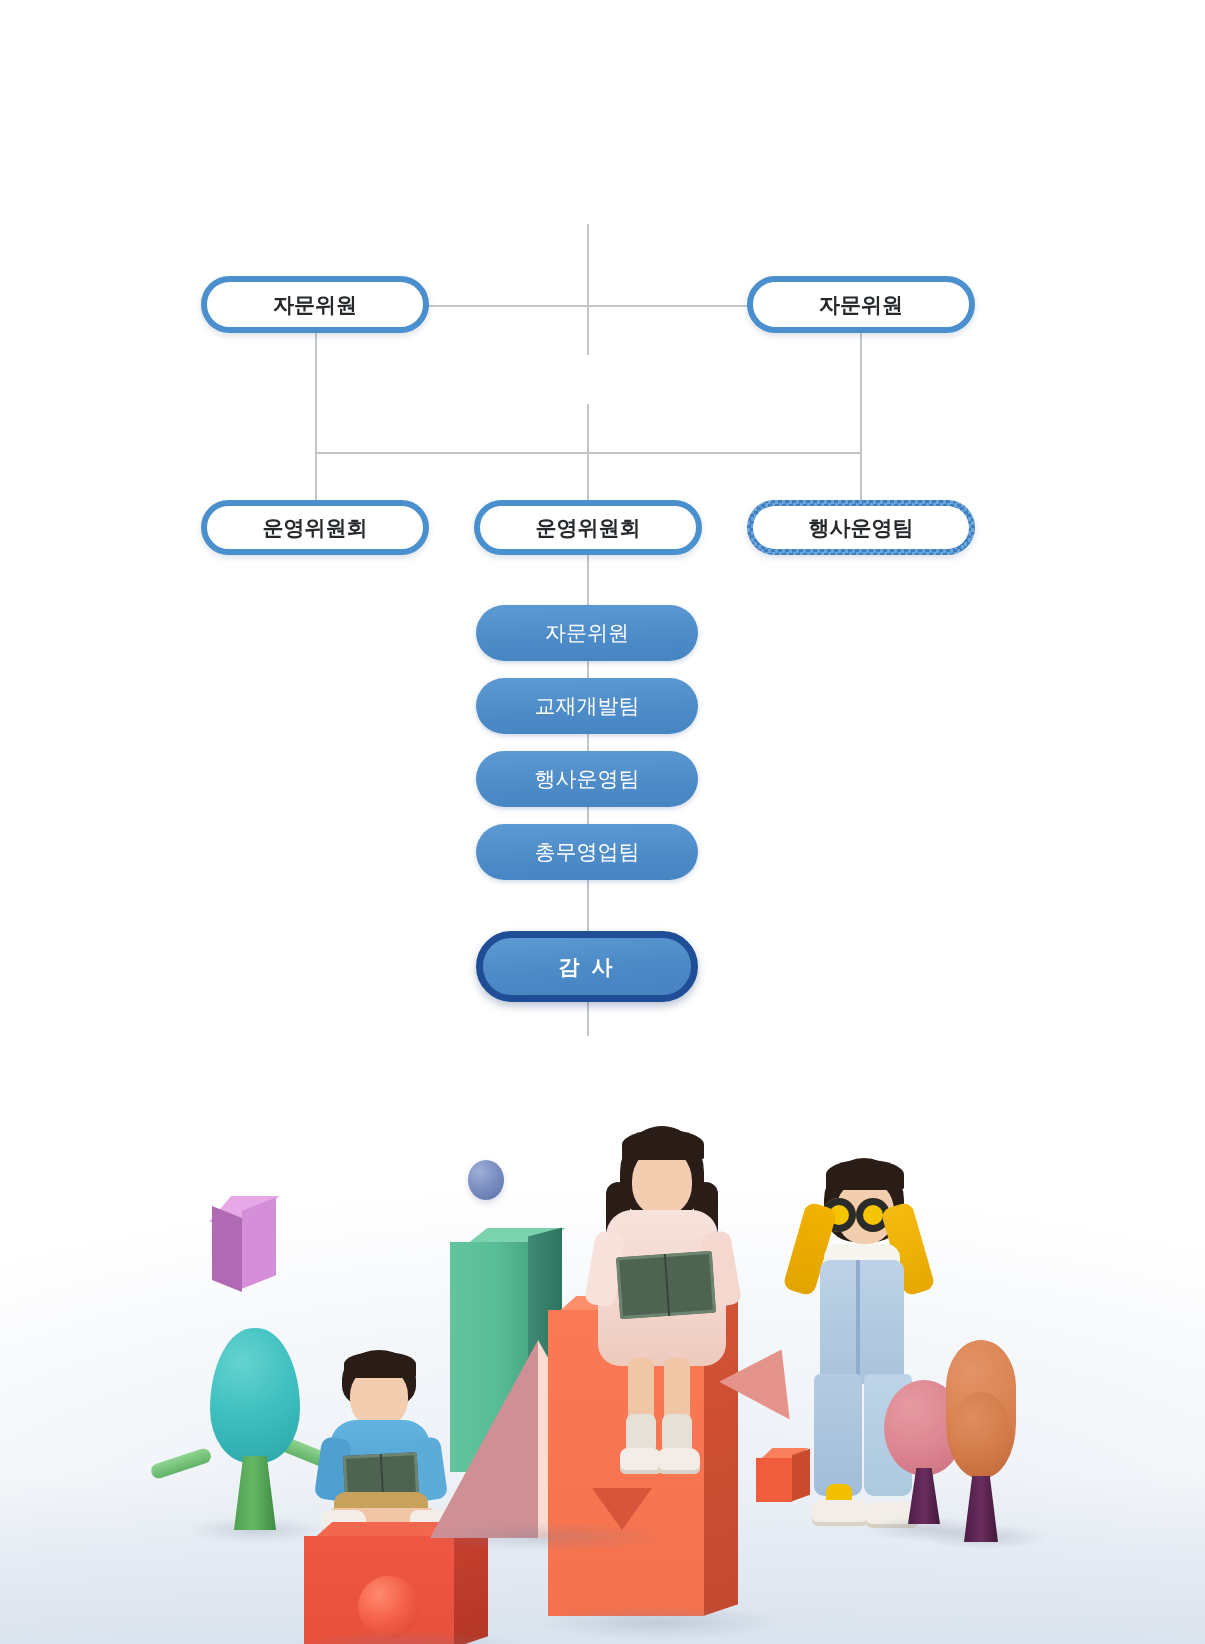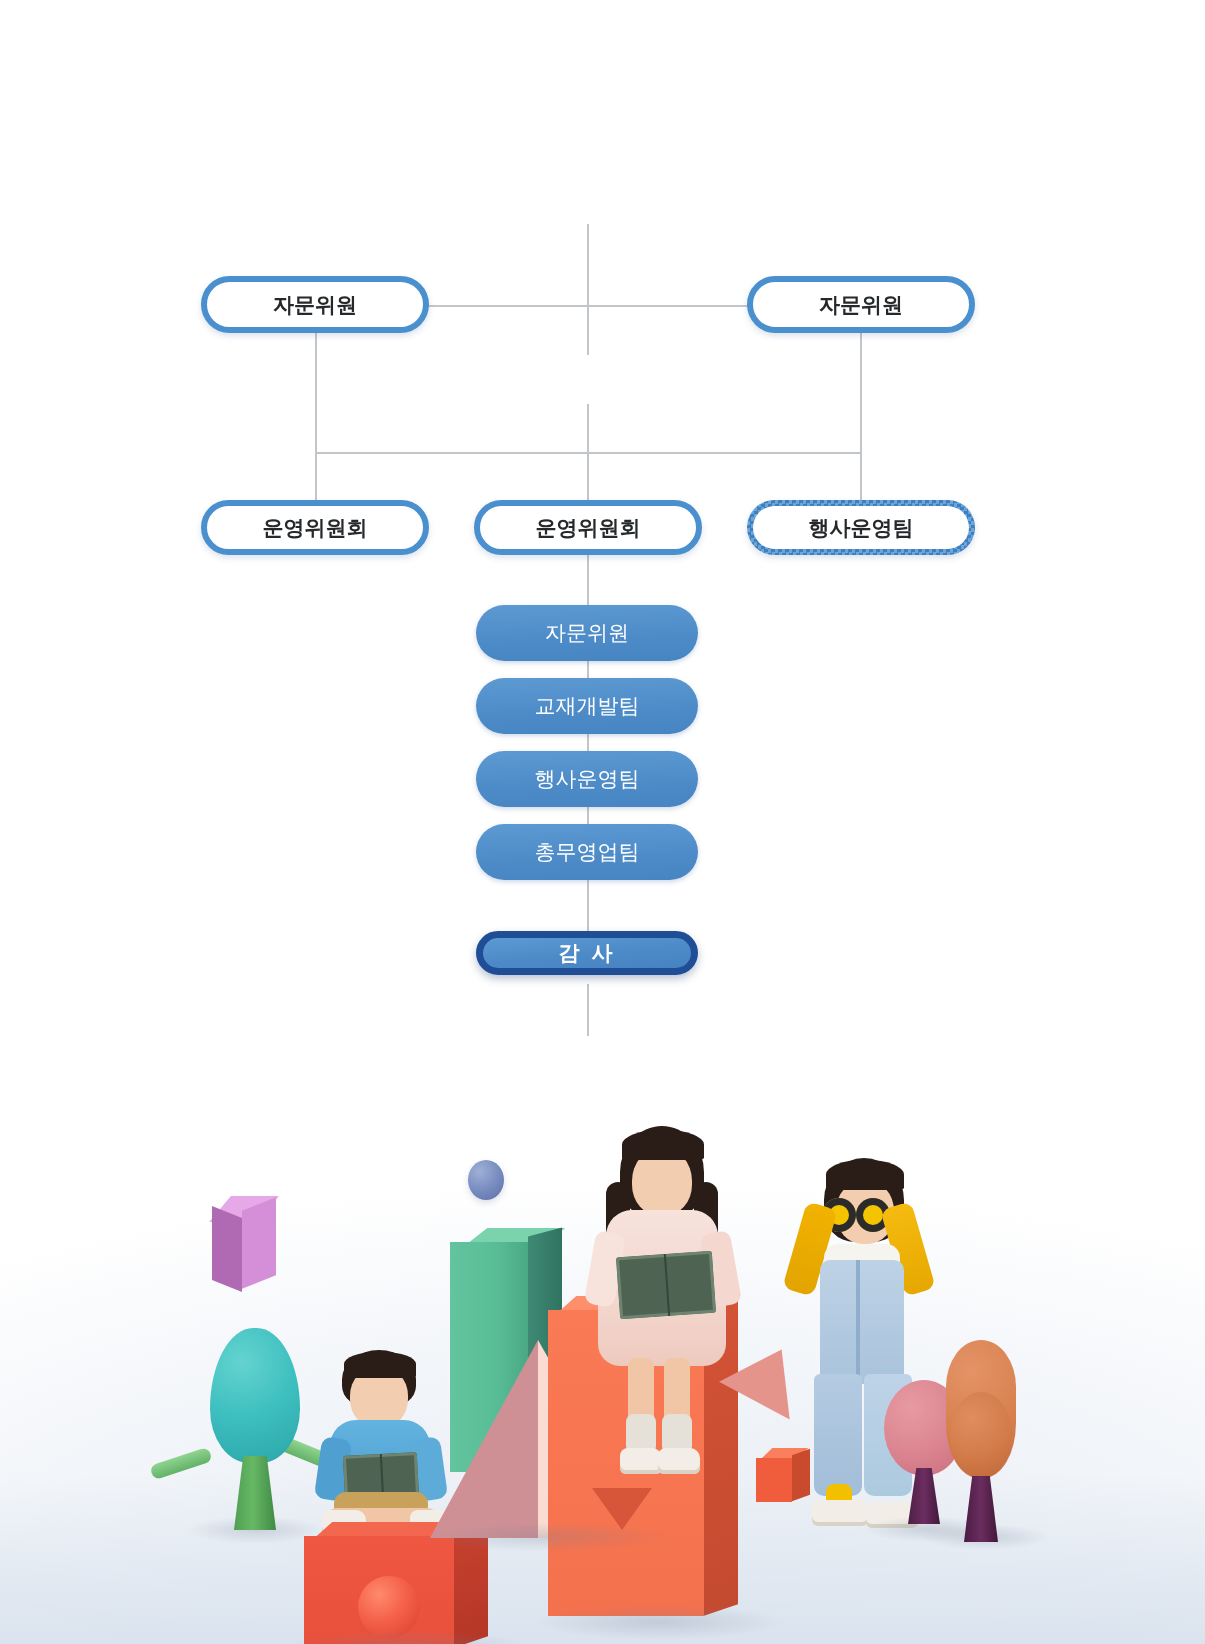--- a/index.html
+++ b/index.html
@@ -337,21 +337,21 @@
     <div class="pill flat" style="left:476px; top:678px; width:222px; height:56px;">
       <span>교재개발팀</span>
     </div>
     <div class="pill flat" style="left:476px; top:751px; width:222px; height:56px;">
       <span>행사운영팀</span>
     </div>
     <div class="pill flat" style="left:476px; top:824px; width:222px; height:56px;">
       <span>총무영업팀</span>
     </div>
 
-    <div class="pill solid-ring" style="left:476px; top:931px; width:222px; height:44px;">
+    <div class="pill solid-ring" style="left:476px; top:931px; width:222px; height:71px;">
       <span>감 사</span>
     </div>
 
 
   </div>
 
   <div id="illustration">
     <div class="floor"></div>
 
     <div class="shape ball-blue" style="left:468px; top:42px;"></div>

